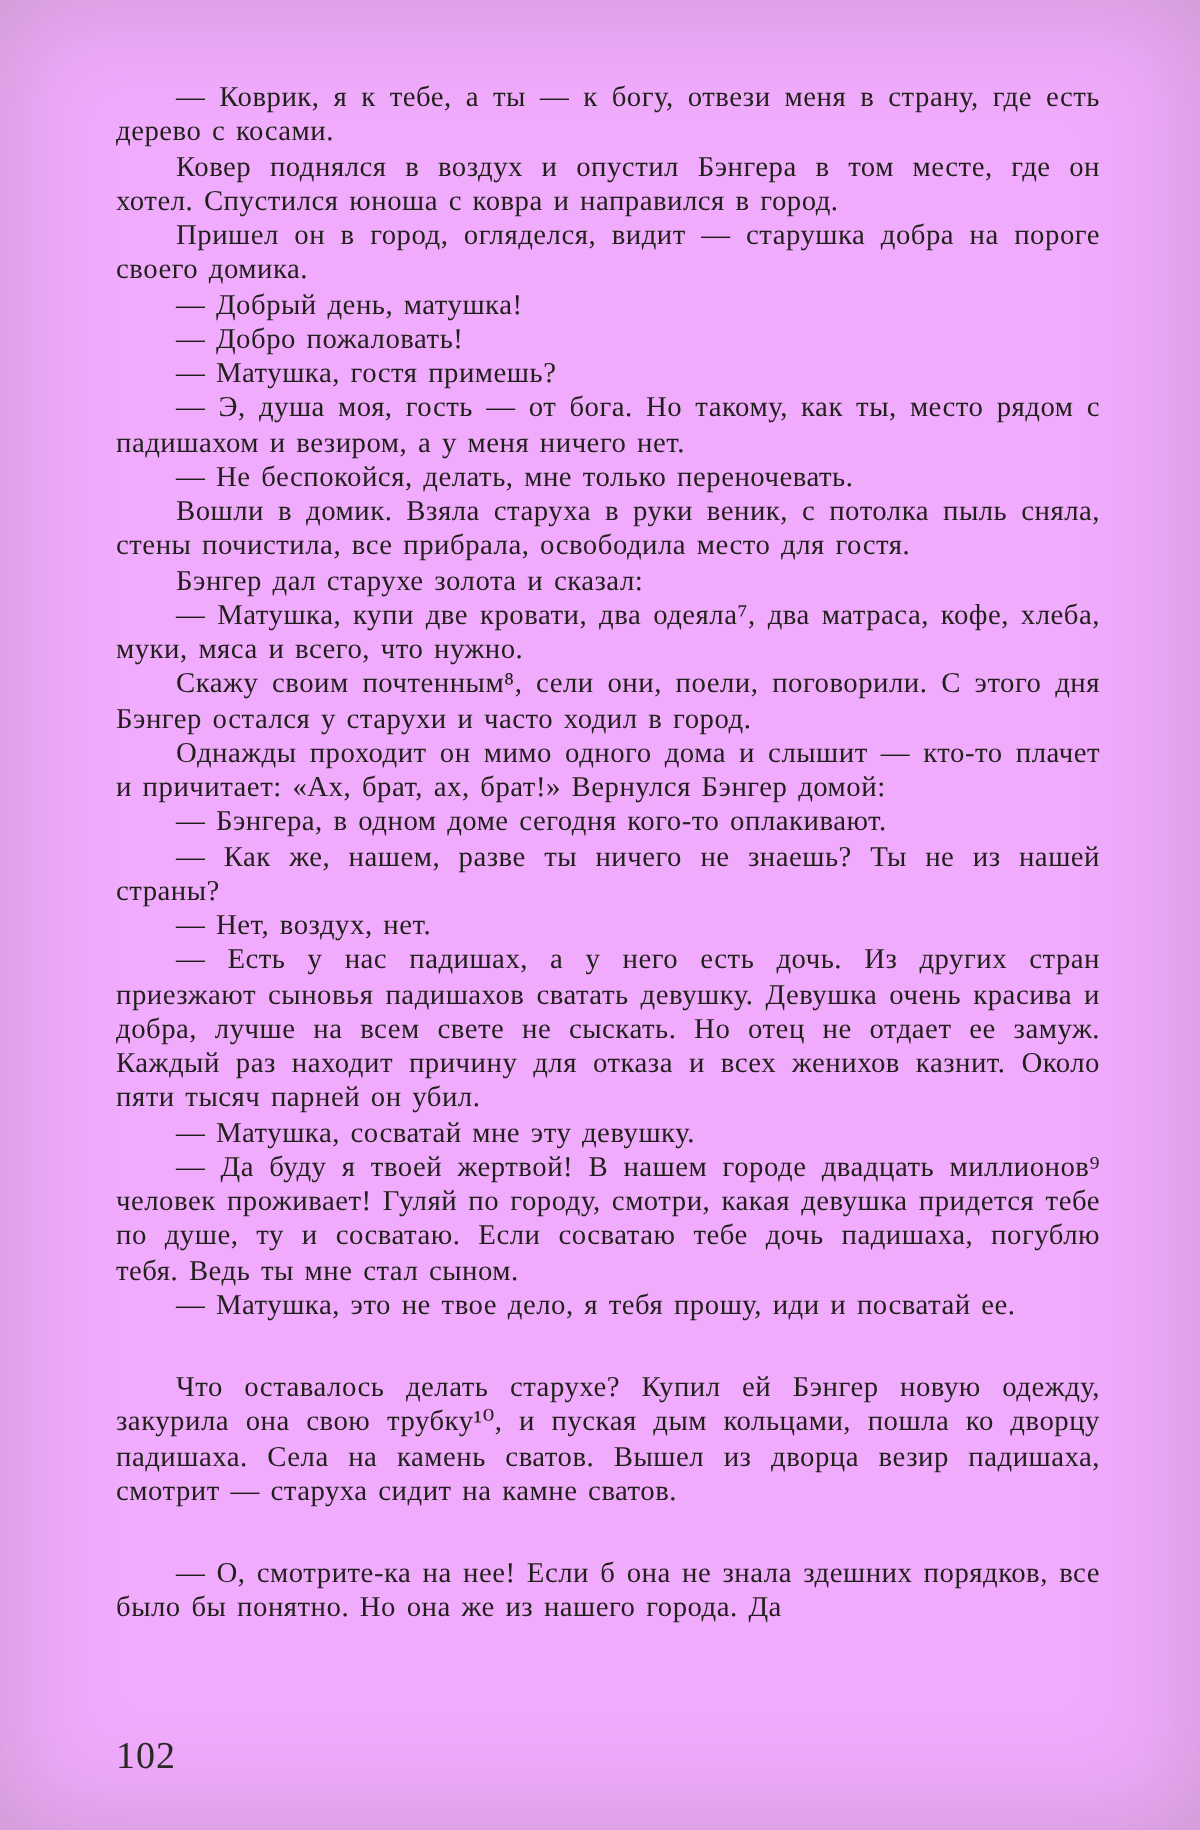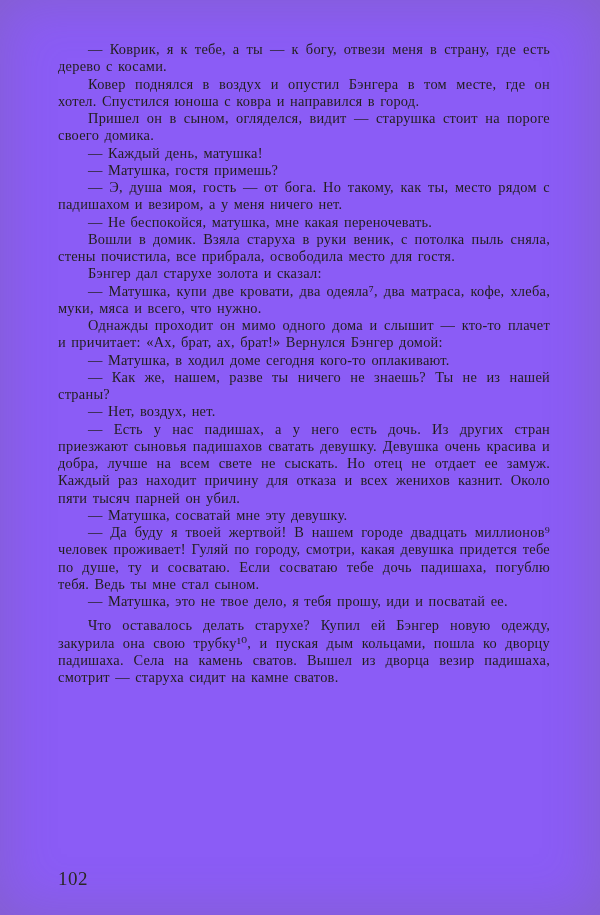--- a/index.html
+++ b/index.html
@@ -10,71 +10,74 @@
     width: 600px;
     height: 915px;
     position: relative;
     background: #dcdad6;
     overflow: hidden;
     font-family: "Liberation Serif", "DejaVu Serif", serif;
   }
   .scan-page {
     position: absolute;
     inset: 0;
-    background: #8b5cf6;
+    background: #f0abfc;
     box-shadow: inset 0 0 55px rgba(110, 104, 94, 0.28);
   }
   .text-block {
     position: absolute;
     top: 41px;
     left: 58px;
     right: 50px;
     color: #211f1c;
   }
   .text-block p {
     margin: 0;
     padding: 0;
     text-indent: 30px;
     text-align: justify;
     font-size: 14.4px;
     line-height: 17.25px;
     letter-spacing: 0.25px;
     word-spacing: 1.5px;
   }
   .text-block p.gap-before {
-    margin-top: 7px;
+    margin-top: 24px;
   }
   .page-number {
     position: absolute;
     left: 58px;
     top: 868px;
     font-size: 19px;
     color: #2a2824;
     letter-spacing: 0.5px;
   }
 </style>
 </head>
 <body>
 
 <div class="scan-page">
   <div class="text-block">
     <p>— Коврик, я к тебе, а ты — к богу, отвези меня в страну, где есть дерево с косами.</p>
     <p>Ковер поднялся в воздух и опустил Бэнгера в том месте, где он хотел. Спустился юноша с ковра и направился в город.</p>
-    <p>Пришел он в сыном, огляделся, видит — старушка стоит на пороге своего домика.</p>
-    <p>— Каждый день, матушка!</p>
+    <p>Пришел он в город, огляделся, видит — старушка добра на пороге своего домика.</p>
+    <p>— Добрый день, матушка!</p>
+    <p>— Добро пожаловать!</p>
     <p>— Матушка, гостя примешь?</p>
     <p>— Э, душа моя, гость — от бога. Но такому, как ты, место рядом с падишахом и везиром, а у меня ничего нет.</p>
-    <p>— Не беспокойся, матушка, мне какая переночевать.</p>
+    <p>— Не беспокойся, делать, мне только переночевать.</p>
     <p>Вошли в домик. Взяла старуха в руки веник, с потолка пыль сняла, стены почистила, все прибрала, освободила место для гостя.</p>
     <p>Бэнгер дал старухе золота и сказал:</p>
     <p>— Матушка, купи две кровати, два одеяла⁷, два матраса, кофе, хлеба, муки, мяса и всего, что нужно.</p>
+    <p>Скажу своим почтенным⁸, сели они, поели, поговорили. С этого дня Бэнгер остался у старухи и часто ходил в город.</p>
     <p>Однажды проходит он мимо одного дома и слышит — кто-то плачет и причитает: «Ах, брат, ах, брат!» Вернулся Бэнгер домой:</p>
-    <p>— Матушка, в ходил доме сегодня кого-то оплакивают.</p>
+    <p>— Бэнгера, в одном доме сегодня кого-то оплакивают.</p>
     <p>— Как же, нашем, разве ты ничего не знаешь? Ты не из нашей страны?</p>
     <p>— Нет, воздух, нет.</p>
     <p>— Есть у нас падишах, а у него есть дочь. Из других стран приезжают сыновья падишахов сватать девушку. Девушка очень красива и добра, лучше на всем свете не сыскать. Но отец не отдает ее замуж. Каждый раз находит причину для отказа и всех женихов казнит. Около пяти тысяч парней он убил.</p>
     <p>— Матушка, сосватай мне эту девушку.</p>
     <p>— Да буду я твоей жертвой! В нашем городе двадцать миллионов⁹ человек проживает! Гуляй по городу, смотри, какая девушка придется тебе по душе, ту и сосватаю. Если сосватаю тебе дочь падишаха, погублю тебя. Ведь ты мне стал сыном.</p>
     <p>— Матушка, это не твое дело, я тебя прошу, иди и посватай ее.</p>
     <p class="gap-before">Что оставалось делать старухе? Купил ей Бэнгер новую одежду, закурила она свою трубку¹⁰, и пуская дым кольцами, пошла ко дворцу падишаха. Села на камень сватов. Вышел из дворца везир падишаха, смотрит — старуха сидит на камне сватов.</p>
+    <p class="gap-before">— О, смотрите-ка на нее! Если б она не знала здешних порядков, все было бы понятно. Но она же из нашего города. Да</p>
   </div>
   <div class="page-number">102</div>
 </div>
 
 </body></html>

